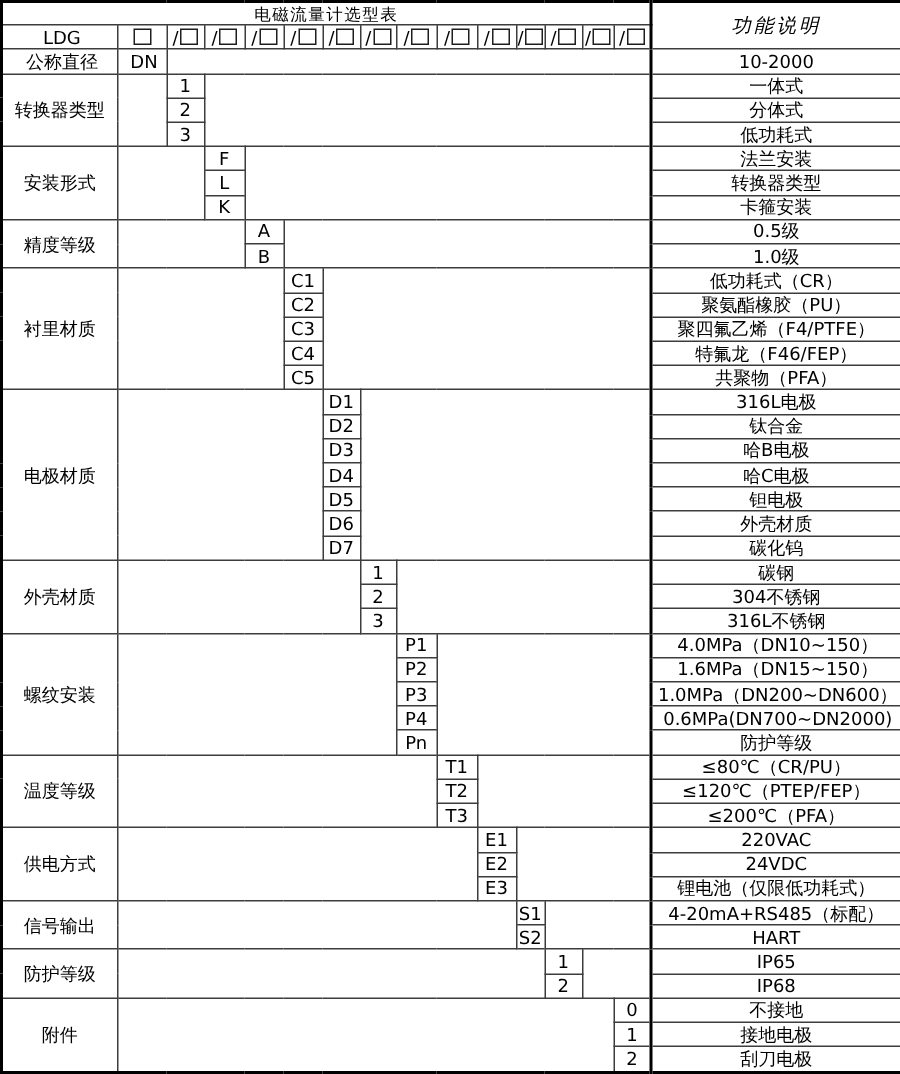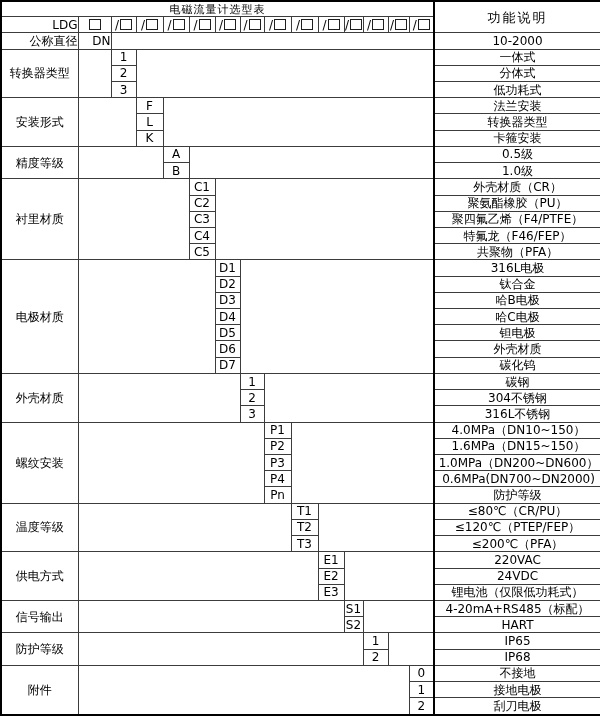--- a/index.html
+++ b/index.html
@@ -20,24 +20,24 @@
     border: 1px solid #3c3c3c;
     font-size: 12px;
     line-height: 1;
     text-align: center;
     vertical-align: middle;
     padding: 0;
     overflow: hidden;
     white-space: nowrap;
   }
   td.title { font-size: 11px; letter-spacing: 1px; }
-  td.fnhead { font-size: 13px; border-left: 2px solid #000; letter-spacing: 2px; }
+  td.fnhead { font-size: 13px; border-left: 2px solid #000; letter-spacing: 2px; font-style: italic; }
   td.desc { border-left: 2px solid #000; }
   td.al { text-align: center; padding-left: 2px; }
-  td.lft { text-align: right; padding-left: 3px; }
+  td.lft { text-align: center; padding-left: 3px; }
   .box {
     display: inline-block;
     width: 12px;
     height: 11px;
     border: 1px solid #1e1e1e;
     vertical-align: -1px;
     margin-left: 1px;
   }
   .slash { display: inline; }
 </style>
@@ -130,21 +130,21 @@
       </tr>
       <tr>
         <td data-name="option-code">B</td>
         <td class="desc" data-name="function-desc">1.0级</td>
       </tr>
       <tr>
         <td rowspan="5" data-name="category-label">衬里材质</td>
         <td colspan="4" rowspan="5" data-name="empty-span"></td>
         <td data-name="option-code">C1</td>
         <td colspan="9" rowspan="5" data-name="empty-span"></td>
-        <td class="desc" data-name="function-desc">外壳材质（CR）</td>
+        <td class="desc" data-name="function-desc">低功耗式（CR）</td>
       </tr>
       <tr>
         <td data-name="option-code">C2</td>
         <td class="desc" data-name="function-desc">聚氨酯橡胶（PU）</td>
       </tr>
       <tr>
         <td data-name="option-code">C3</td>
         <td class="desc" data-name="function-desc">聚四氟乙烯（F4/PTFE）</td>
       </tr>
       <tr>

